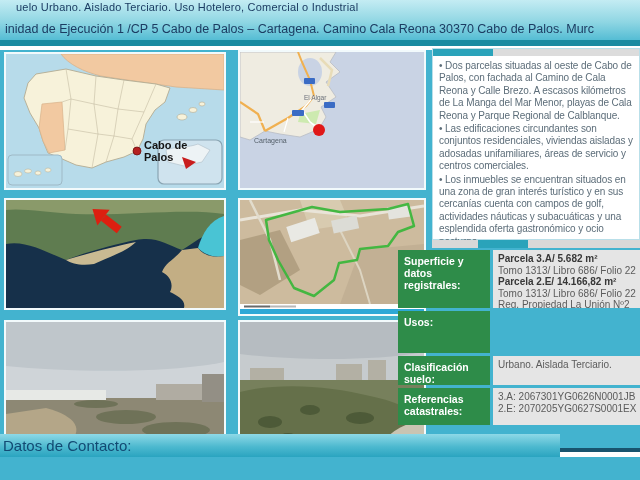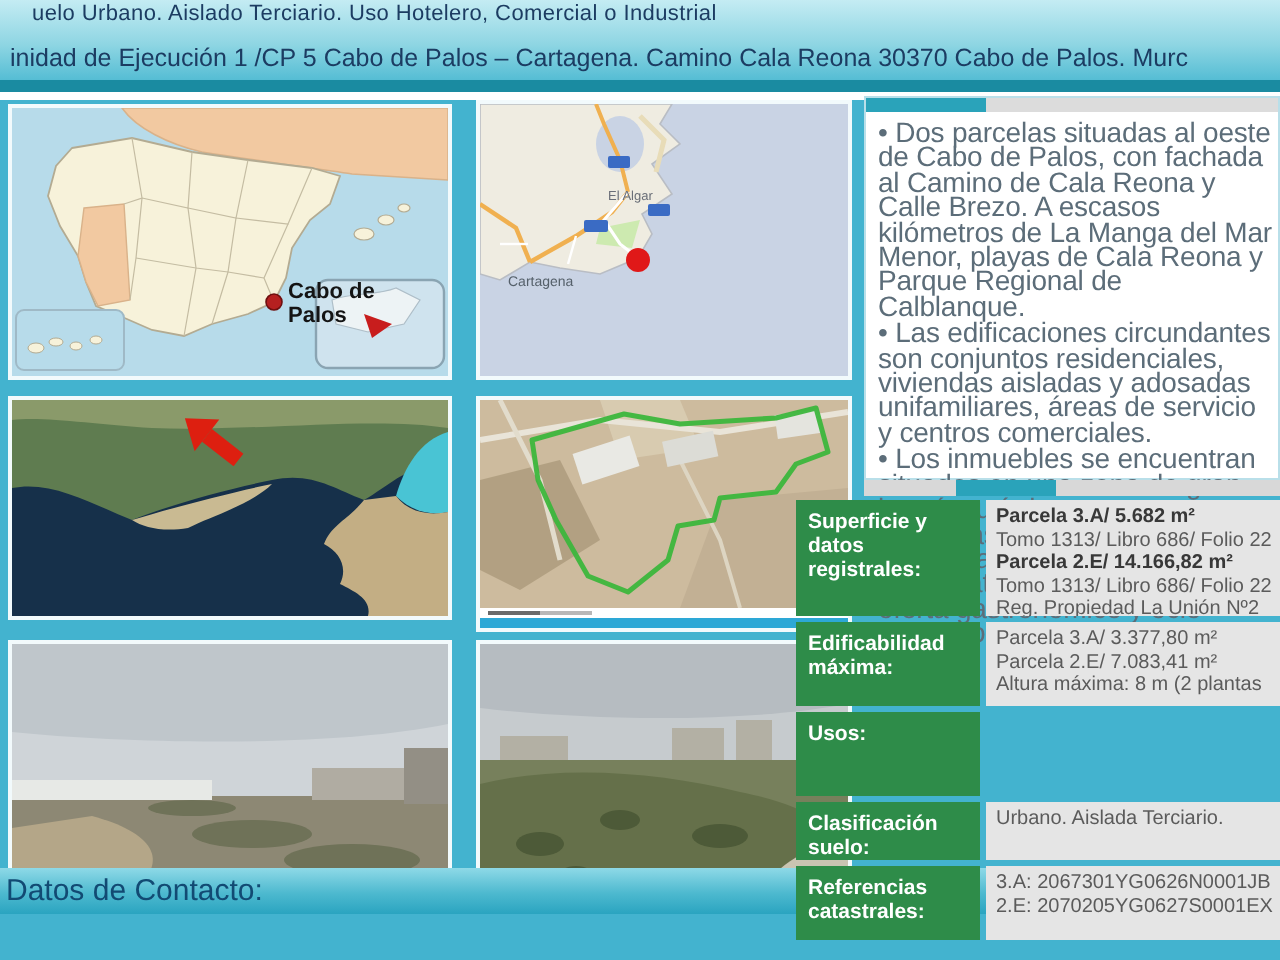--- a/index.html
+++ b/index.html
@@ -23,21 +23,21 @@
   .p-ground1{left:4px;top:320px;width:222px;height:128px;}
   .p-ground2{left:238px;top:320px;width:188px;height:128px;}
   .panel svg{display:block;}
 
   
   .desc-panel{position:absolute;left:432px;top:48px;width:208px;height:192px;background:#ffffff;
     border:1px solid #b9dfe9;box-sizing:border-box;}
   .desc-accent{position:absolute;left:0;top:0;width:206px;height:7px;background:#dcdcdc;}
   .desc-accent-teal{position:absolute;left:0;top:0;width:60px;height:7px;background:#2aa3ba;}
   .desc-body{position:absolute;left:6px;top:11px;width:198px;}
-  .bullet{font-size:14px;line-height:12.4px;color:#5c6d79;margin:0 0 1px 0;letter-spacing:-0.1px;}
+  .bullet{font-size:10px;line-height:12.4px;color:#5c6d79;margin:0 0 1px 0;letter-spacing:-0.1px;}
 
   .divider{position:absolute;left:432px;top:240px;width:208px;height:8px;background:#d8d8d8;}
   .divider-teal{position:absolute;left:46px;top:0;width:50px;height:8px;background:#2aa3ba;}
 
   
   .dtable{position:absolute;left:398px;top:250px;width:242px;z-index:6;}
   .trow{position:relative;display:flex;margin-bottom:3px;}
   .tlabel{width:92px;box-sizing:border-box;background:#2e8c49;color:#ffffff;font-weight:bold;
     font-size:10.5px;line-height:12px;padding:5px 5px 0 6px;}
   .tvalue{margin-left:3px;width:147px;box-sizing:border-box;background:#e5e5e5;color:#5b5b5b;
@@ -240,28 +240,20 @@
       <div class="tlabel">Superficie y datos registrales:</div>
       <div class="tvalue">
         <div class="vline bold">Parcela 3.A/ 5.682 m²</div>
         <div class="vline">Tomo 1313/ Libro 686/ Folio 22</div>
         <div class="vline bold">Parcela 2.E/ 14.166,82 m²</div>
         <div class="vline">Tomo 1313/ Libro 686/ Folio 22</div>
         <div class="vline">Reg. Propiedad La Unión Nº2</div>
       </div>
     </div>
 
-    <div class="trow" style="height:42px">
-      <div class="tlabel">Edificabilidad máxima:</div>
-      <div class="tvalue">
-        <div class="vline">Parcela 3.A/ 3.377,80  m²</div>
-        <div class="vline">Parcela 2.E/ 7.083,41  m²</div>
-        <div class="vline">Altura máxima: 8 m (2 plantas</div>
-      </div>
-    </div>
 
     <div class="trow" style="height:42px">
       <div class="tlabel">Usos:</div>
     </div>
 
     <div class="trow" style="height:29px">
       <div class="tlabel">Clasificación suelo:</div>
       <div class="tvalue">
         <div class="vline">Urbano.  Aislada Terciario.</div>
       </div>

